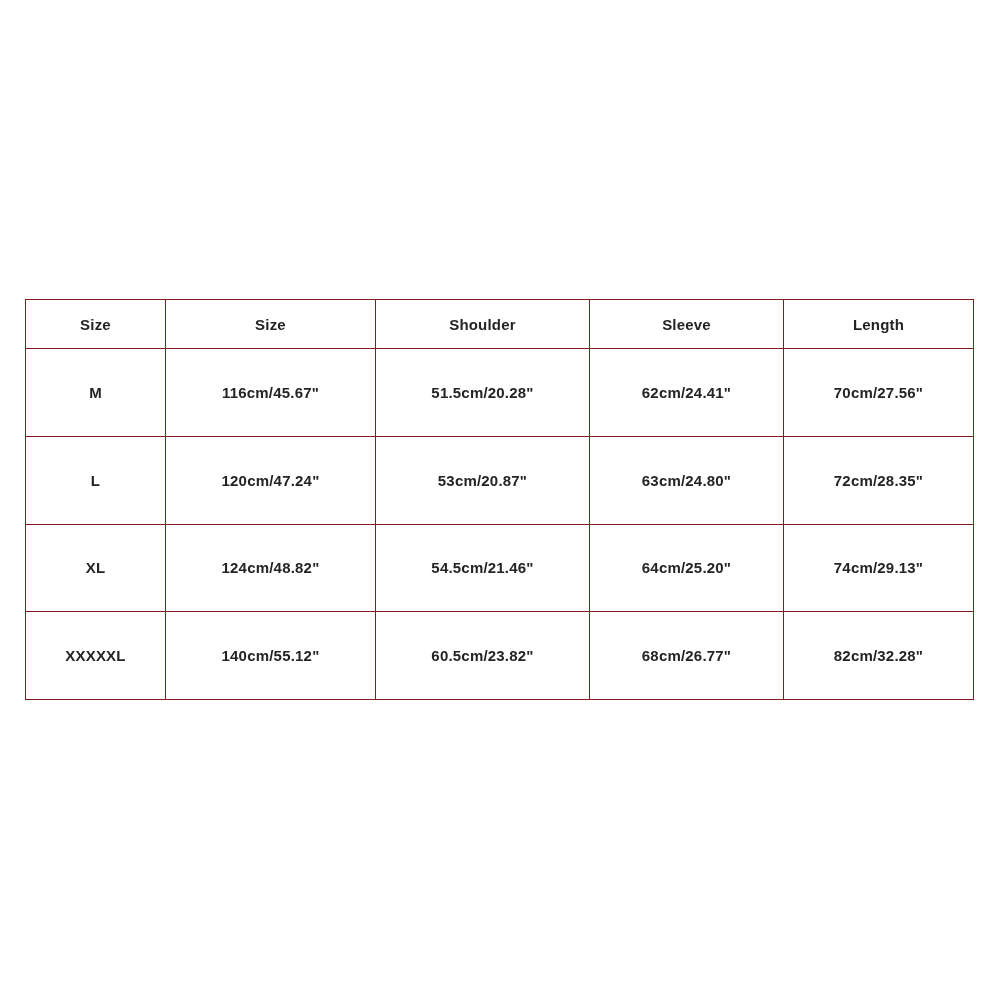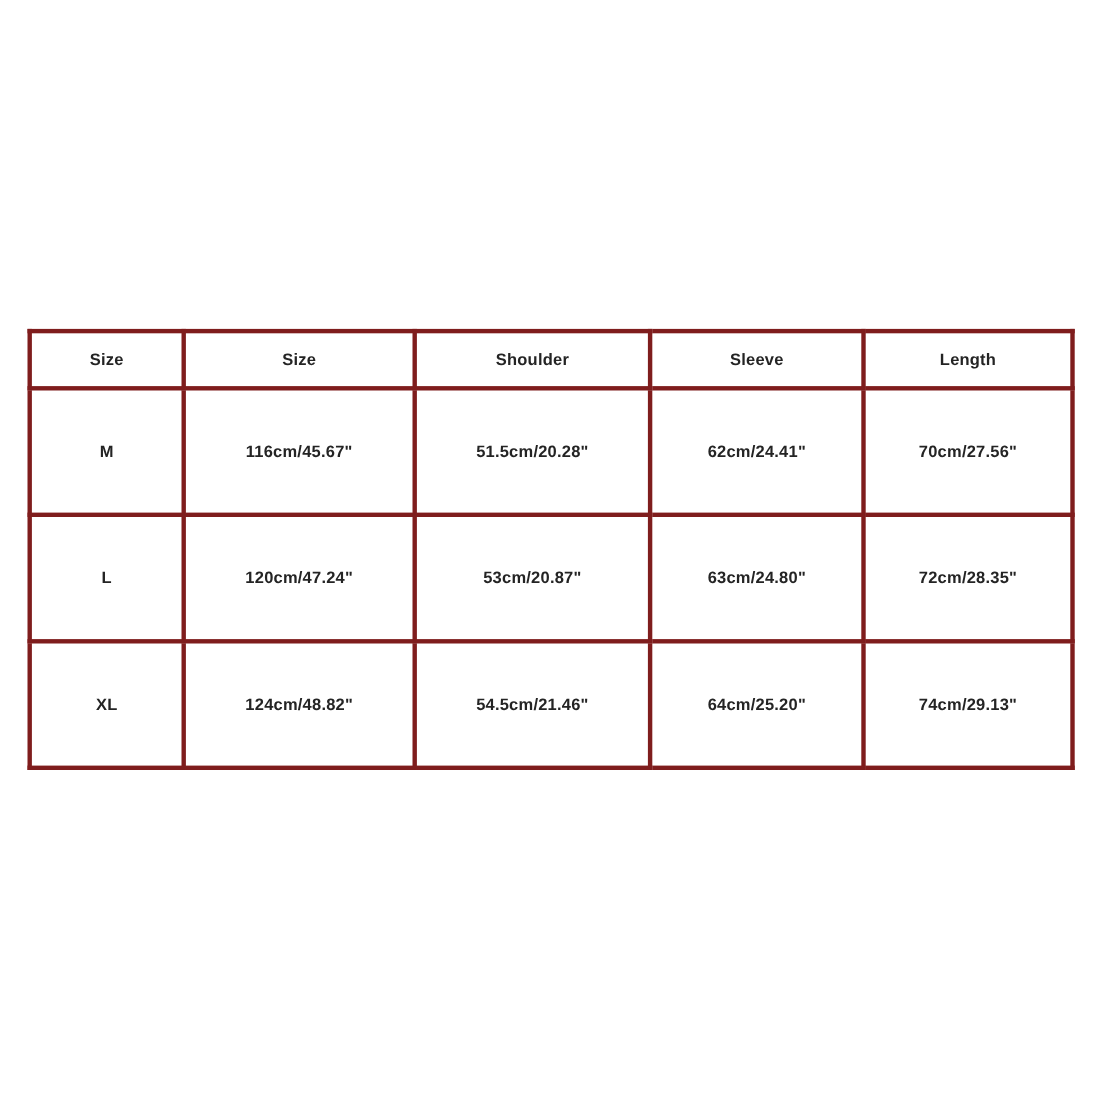--- a/index.html
+++ b/index.html
@@ -27,21 +27,21 @@
     left: 25px;
     top: 299px;
     width: 948px;
     height: 401px;
     border-collapse: collapse;
     table-layout: fixed;
     background: #ffffff;
   }
   .size-table th,
   .size-table td {
-    border: 4px solid #7f1d1d;
+    border: 1px solid #7f1d1d;
     height: 48px;
     padding: 0;
     text-align: center;
     vertical-align: middle;
     font-weight: bold;
     font-size: 15px;
     letter-spacing: 0.2px;
     color: #242424;
     background: #ffffff;
     white-space: nowrap;
@@ -89,15 +89,22 @@
           <td>63cm/24.80"</td>
           <td>72cm/28.35"</td>
         </tr>
         <tr>
           <td>XL</td>
           <td>124cm/48.82"</td>
           <td>54.5cm/21.46"</td>
           <td>64cm/25.20"</td>
           <td>74cm/29.13"</td>
         </tr>
+        <tr>
+          <td>XXXXXL</td>
+          <td>140cm/55.12"</td>
+          <td>60.5cm/23.82"</td>
+          <td>68cm/26.77"</td>
+          <td>82cm/32.28"</td>
+        </tr>
       </tbody>
   </table>
 </div>
 
 </body></html>

